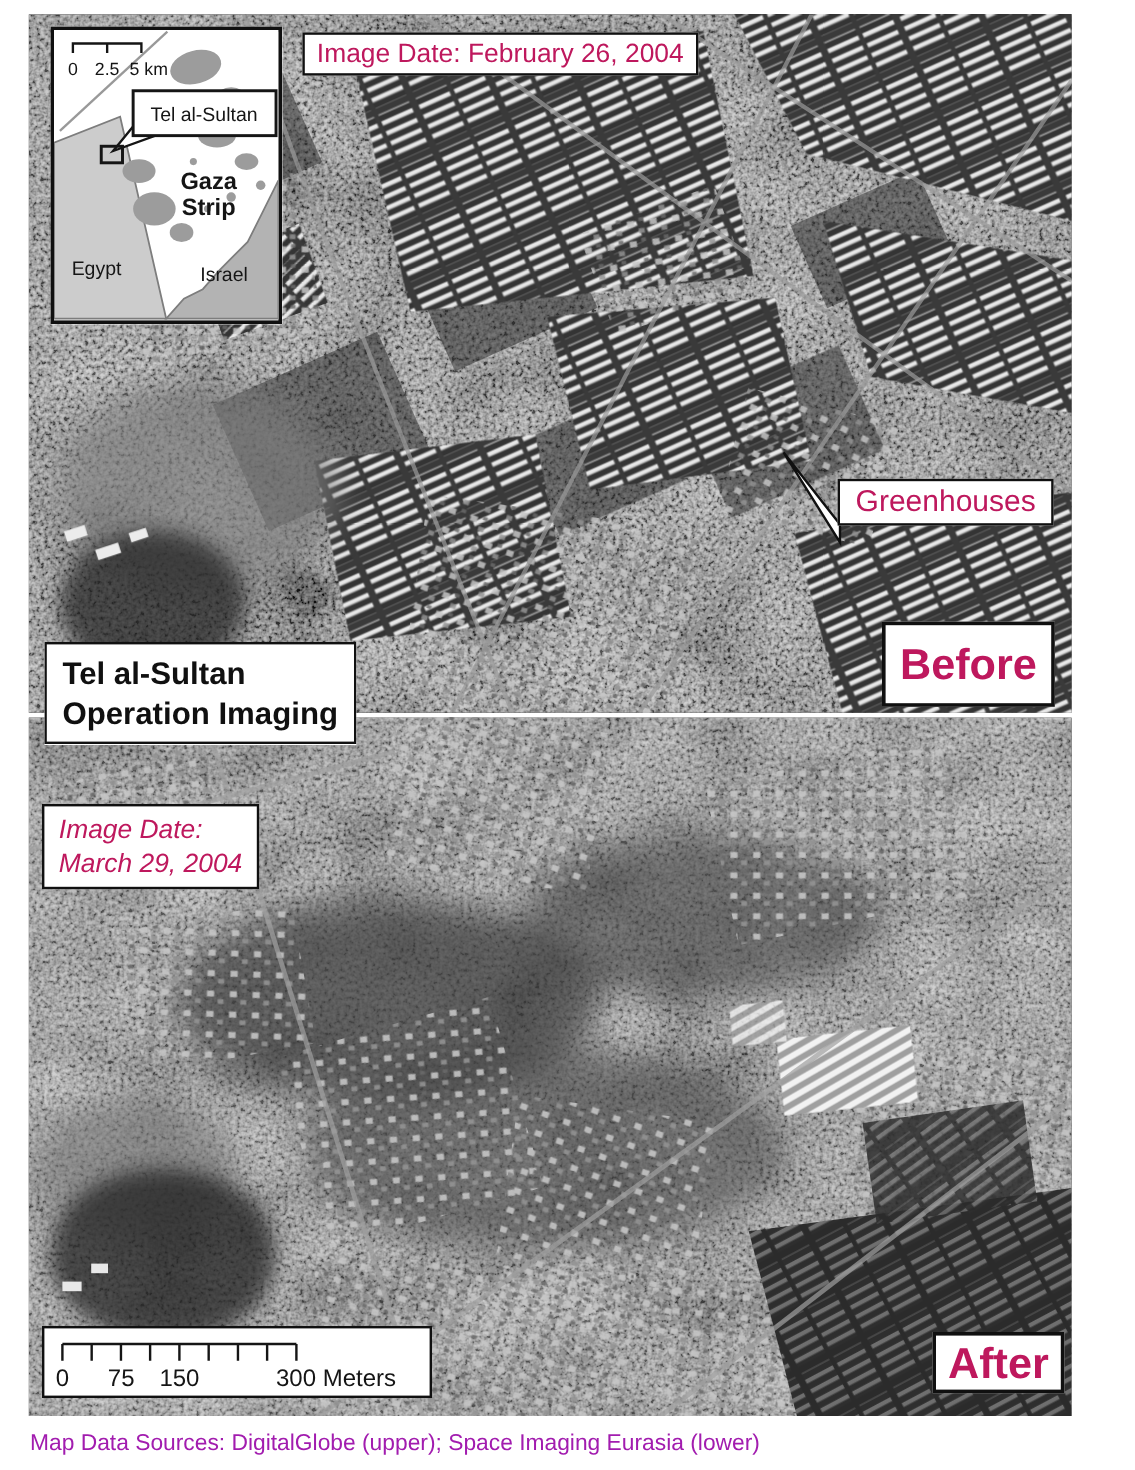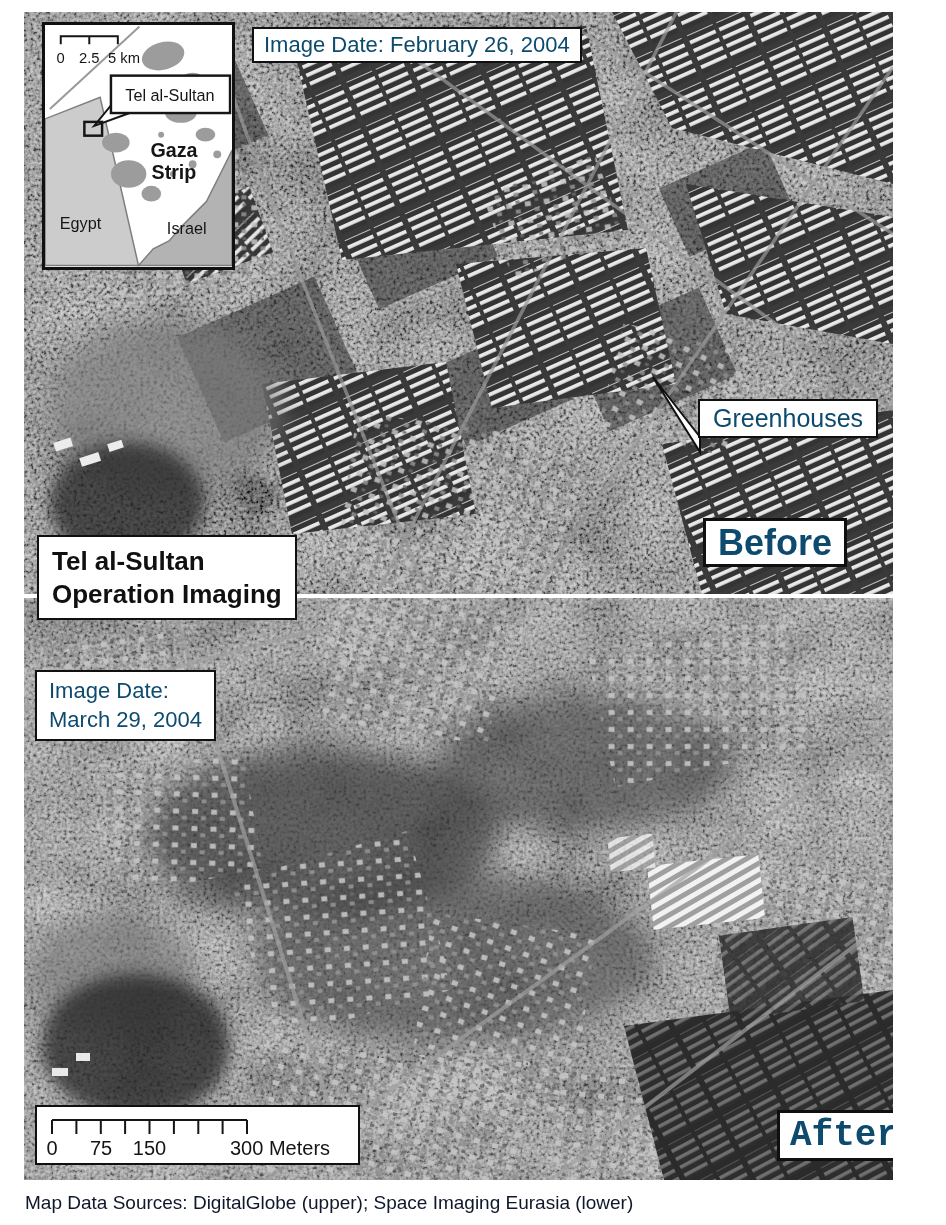--- a/index.html
+++ b/index.html
@@ -6,32 +6,32 @@
   html,body { background:#ffffff; }
   .page {
     position:relative; width:946px; height:1225px; background:#ffffff;
     font-family:"Liberation Sans","DejaVu Sans",sans-serif; color:#101010; overflow:hidden;
   }
   .panel { position:absolute; left:24px; width:869px; height:582px; overflow:hidden; background:#4a4a4a; }
   .panel.before { top:12px; }
   .panel.after  { top:598px; }
   .sat { position:absolute; left:0; top:0; width:869px; height:582px; display:block; }
 
-  .labelbox { position:absolute; background:#ffffff; border:2px solid #101010; color:#0c4a6e; white-space:nowrap; z-index:3; }
+  .labelbox { position:absolute; background:#ffffff; border:2px solid #101010; color:#be185d; white-space:nowrap; z-index:3; }
   .date1 { left:228px; top:15px;  font-size:22px; padding:3px 10px; }
   .gh    { left:674px; top:387px; font-size:25px; padding:3px 13px; }
   .badge { font-weight:bold; font-size:36px; border-width:3px; line-height:1.15; }
-  .before-badge { left:679px; top:506px; padding:1px 12px; }
-  .after-badge  { left:753px; top:512px; padding:2px 10px;font-family:Liberation Mono, monospace; }
-  .date2 { left:11px; top:72px; font-size:22px; padding:5px 12px; line-height:1.3; }
+  .before-badge { left:711px; top:506px; padding:12px 12px; }
+  .after-badge  { left:753px; top:512px; padding:2px 10px; }
+  .date2 { left:11px; top:72px; font-size:22px; padding:5px 12px; line-height:1.3;font-style:italic; }
   .scalebox { left:11px; top:507px; width:325px; height:60px; }
   .scalebox svg { display:block; }
   .titlebox { position:absolute; left:37px; top:535px; background:#fff; border:2px solid #101010;
               font-size:26px; font-weight:bold; line-height:1.25; padding:8px 13px; z-index:6; white-space:nowrap; }
-  .caption { position:absolute; left:25px; top:1192px; font-size:19px; color:#0f172a; }
+  .caption { position:absolute; left:25px; top:1192px; font-size:19px; color:#a21caf; }
 
   .inset { position:absolute; left:18px; top:10px; width:193px; height:248px;
            background:#ffffff; border:3px solid #101010; z-index:4; }
   .inset svg { display:block; width:100%; height:100%; }
   .ins  { fill:#151515; font-family:"Liberation Sans","DejaVu Sans",sans-serif; }
   .s15  { font-size:15px; }
   .s16  { font-size:16.5px; }
   .b20  { font-size:20px; font-weight:bold; }
   .scaletxt { fill:#151515; font-size:20px; font-family:"Liberation Sans","DejaVu Sans",sans-serif; }
 </style>

